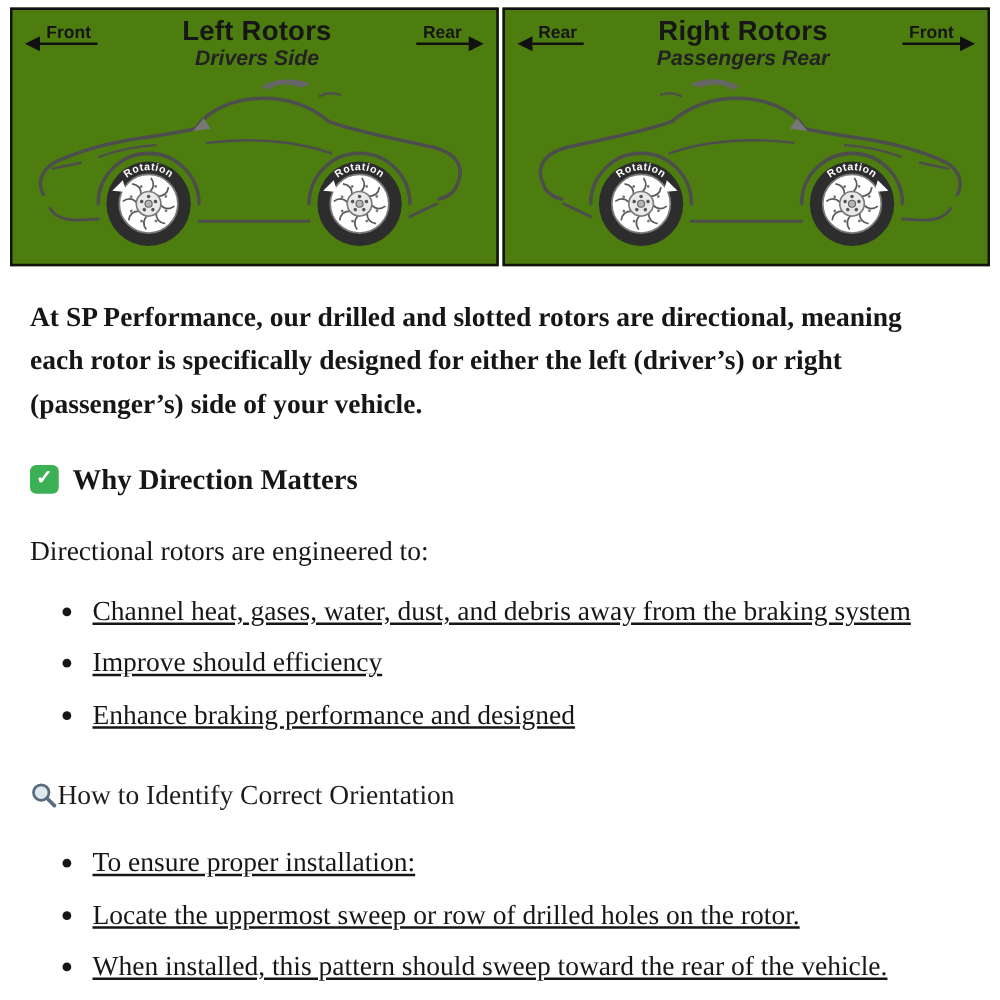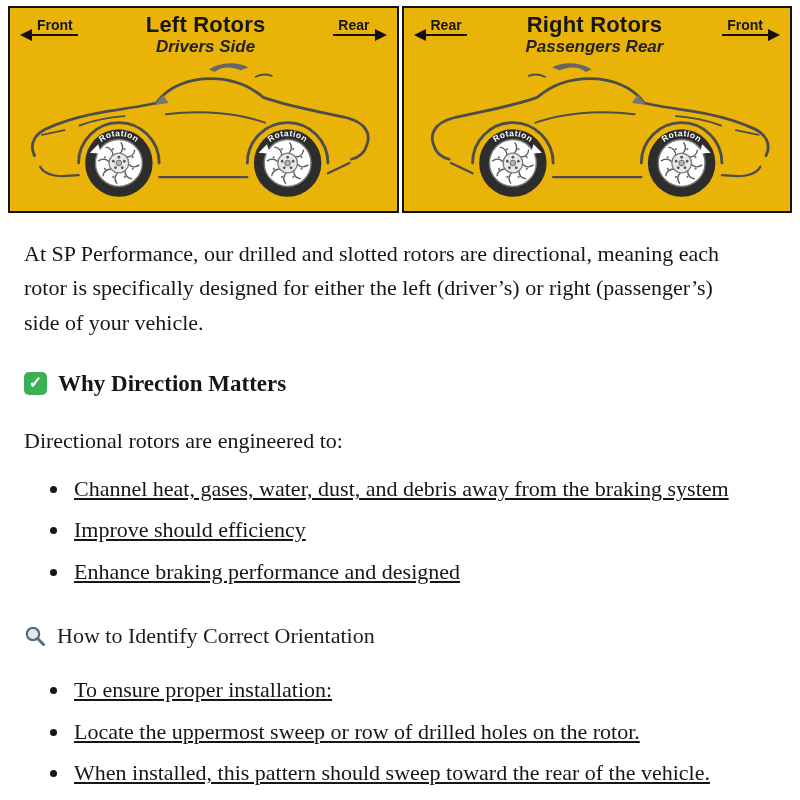--- a/index.html
+++ b/index.html
@@ -6,41 +6,41 @@
   body{
     width:800px;height:800px;overflow:hidden;
     font-family:"Liberation Serif", serif;
     color:#161616;
   }
 
   
   .diagram{display:flex;gap:3px;margin:6px 8px 4px;}
   .panel{
     flex:1;border:2.5px solid #121212;height:207px;
-    box-sizing:border-box;background:#eab308;overflow:hidden;
+    box-sizing:border-box;background:#4d7c0f;overflow:hidden;
   }
   .panel-header{display:flex;justify-content:space-between;align-items:flex-start;padding:6px 10px 0;}
   .titles{text-align:center;font-family:"Liberation Sans", sans-serif;line-height:1.05;margin-top:-1px;}
   .p-title{font-size:22px;font-weight:bold;letter-spacing:.2px;}
   .p-sub{font-size:17px;font-weight:bold;font-style:italic;margin-top:2px;color:#222;}
 
   .dir{display:flex;align-items:flex-end;font-family:"Liberation Sans", sans-serif;
        font-weight:bold;font-size:14px;margin-top:3px;}
   .dir .lbl{border-bottom:2.5px solid #111;padding:0 5px 1px;}
   .tri{width:0;height:0;border-top:6px solid transparent;border-bottom:6px solid transparent;margin-bottom:-5px;}
   .tri-left{border-right:12px solid #111;}
   .tri-right{border-left:12px solid #111;}
 
   .car-svg{display:block;width:100%;height:150px;margin-top:2px;}
 
   
   .article{padding:12px 26px 0 24px;font-size:22px;line-height:1.56;max-width:705px;}
-  .intro{margin:8px 0 20px;}
+  .intro{margin:8px 0 20px;font-weight:bold;}
   .h1{display:flex;align-items:center;gap:11px;font-weight:bold;font-size:23px;margin:26px 0 22px;}
-  .h2{display:flex;align-items:center;gap:11px;font-weight:normal;font-size:22px;margin:30px 0 20px;color:#1c1c1c;}
+  .h2{display:flex;align-items:center;font-weight:normal;font-size:22px;margin:30px 0 20px;color:#1c1c1c;}
   .lead{margin:0 0 14px;}
   ul{margin:12px 0 16px;padding-left:46px;text-decoration:underline;}
   li{margin:0 0 7px;padding-left:4px;}
 
   .check-badge{
     width:23px;height:23px;border-radius:5px;flex:0 0 auto;
     display:flex;align-items:center;justify-content:center;
     color:#fff;font-family:"Liberation Sans",sans-serif;font-size:16px;font-weight:bold;
   }
   .mag-icon{flex:0 0 auto;display:inline-flex;}

